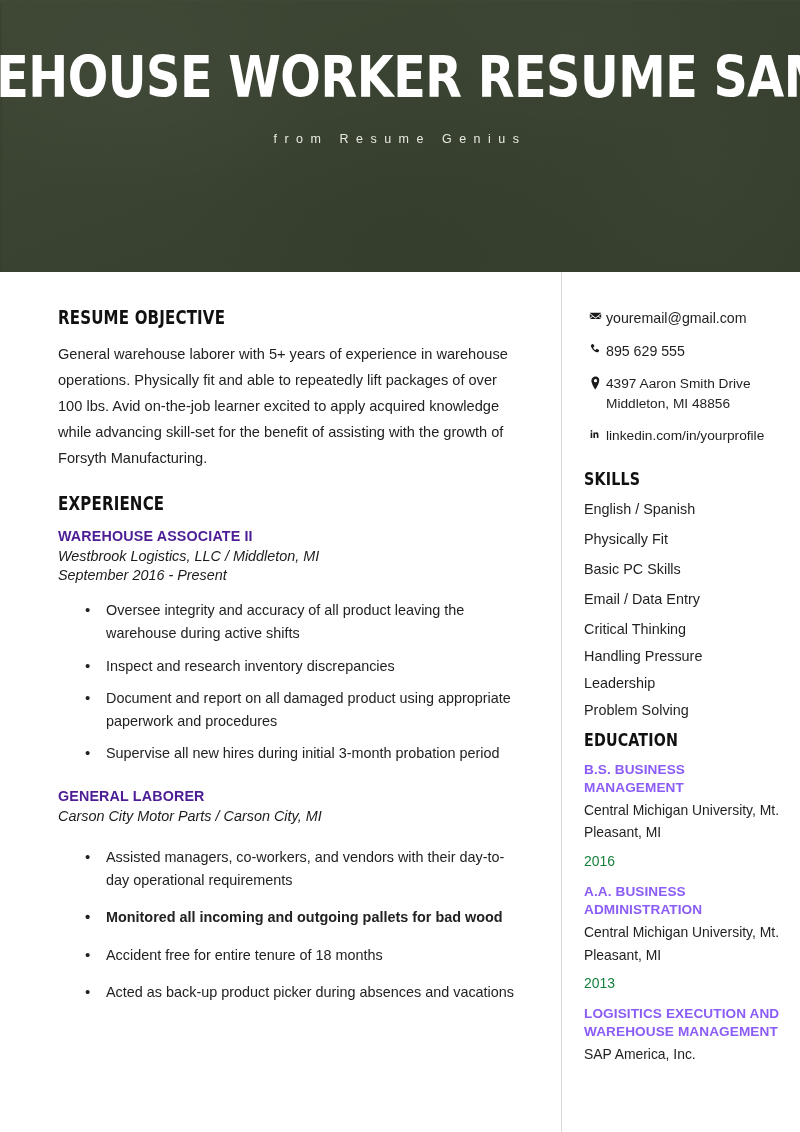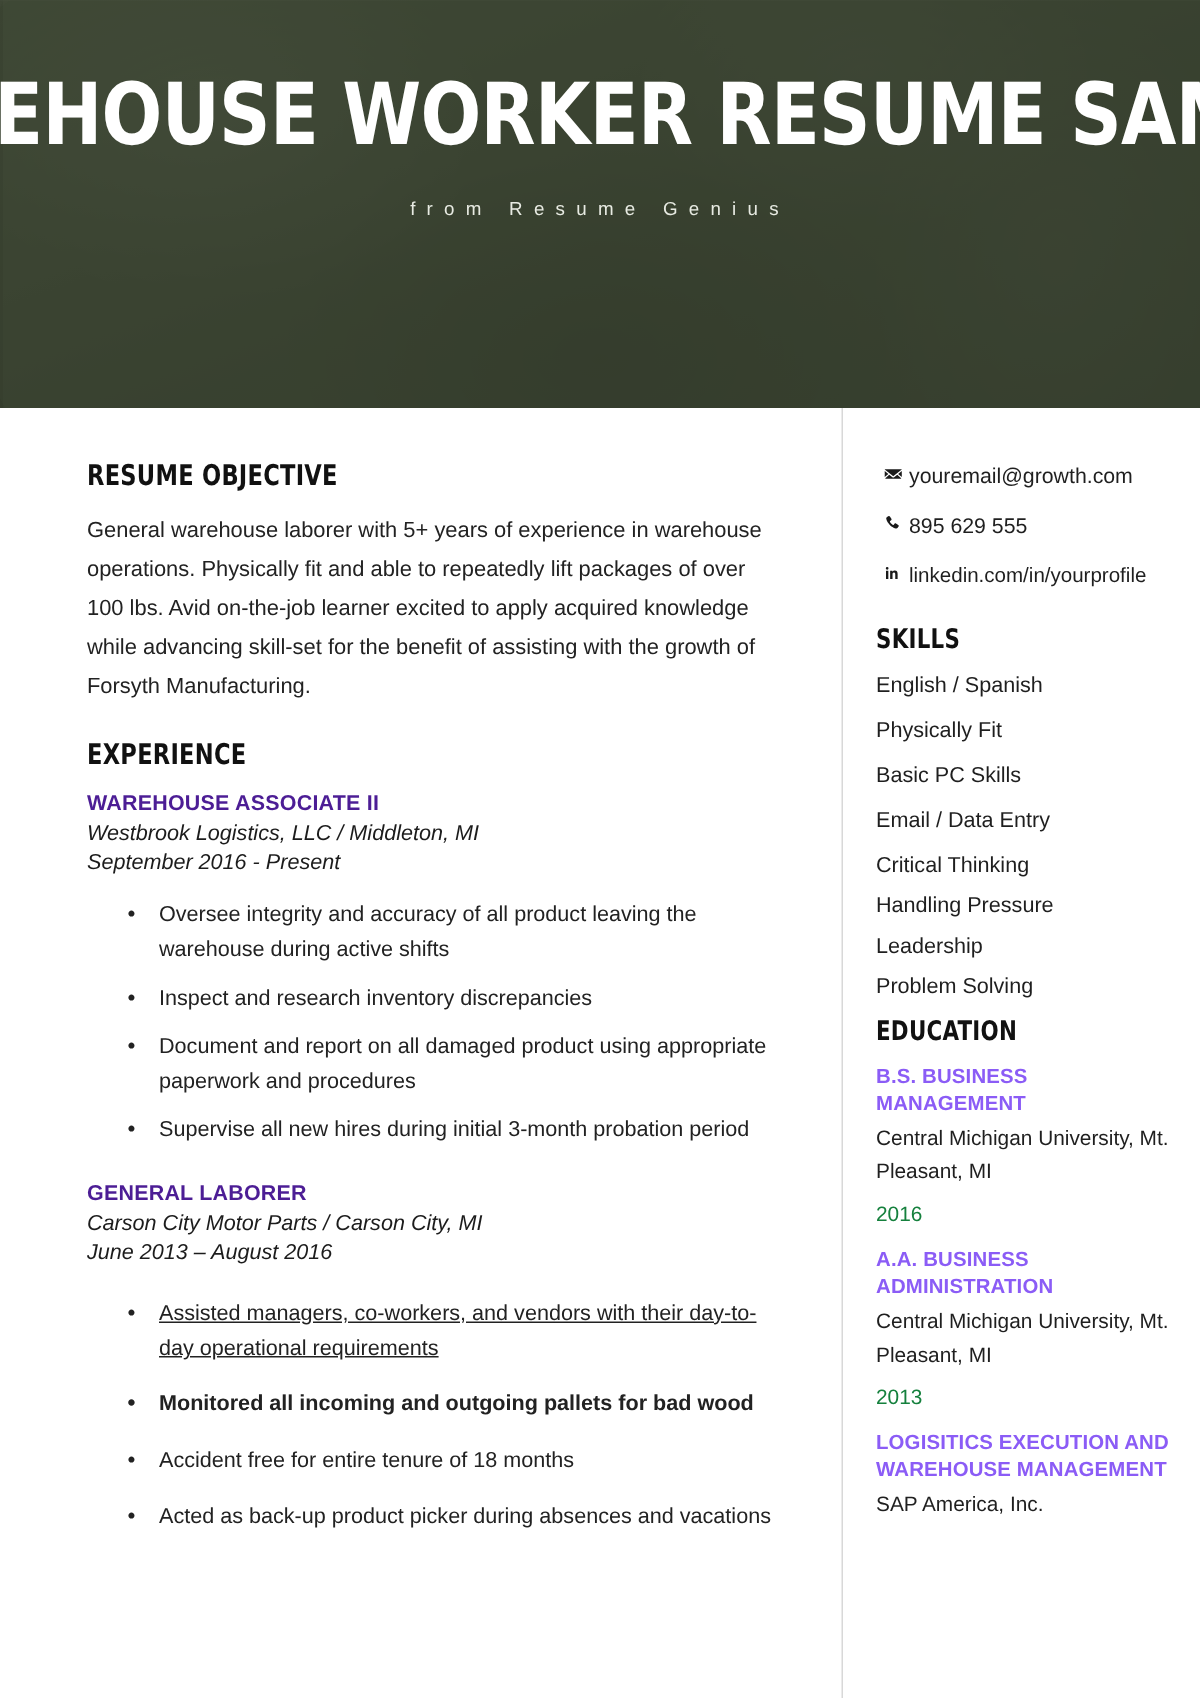--- a/index.html
+++ b/index.html
@@ -272,54 +272,61 @@
         <li>Document and report on all damaged product using appropriate paperwork and procedures</li>
         <li>Supervise all new hires during initial 3-month probation period</li>
       </ul>
     </div>
 
     <div class="exp-block" style="margin-top:22px;">
       <div class="exp-title">GENERAL LABORER</div>
       <div class="exp-meta">
         <span>Carson City Motor Parts</span><span class="sep">/</span><span>Carson City, MI</span>
       </div>
-      <div class="exp-dates">June 2013 – August 2016</div>
       <ul class="bullets" style="margin-top:22px;">
-        <li style="margin-bottom:14px;text-decoration:underline;">Assisted managers, co-workers, and vendors with their day-to-day operational requirements</li>
+        <li style="margin-bottom:14px;">Assisted managers, co-workers, and vendors with their day-to-day operational requirements</li>
         <li style="margin-bottom:14px;font-weight:bold;">Monitored all incoming and outgoing pallets for bad wood</li>
         <li style="margin-bottom:14px;">Accident free for entire tenure of 18 months</li>
         <li>Acted as back-up product picker during absences and vacations</li>
       </ul>
     </div>
 
   </div>
 
   <div class="col-right">
 
     <div class="contact-list">
 
       <div class="contact-row">
         <span class="contact-icon">
           <svg width="13" height="13" viewBox="0 0 16 16" fill="currentColor">
               <path d="M1 3.2h14v9.6H1z" fill="none"></path>
               <path d="M1.2 3.4h13.6c.2 0 .3.2.2.3L8.2 9.1a.3.3 0 0 1-.4 0L1 3.7c-.1-.1 0-.3.2-.3zM1 4.9l3 2.4L1 9.9V4.9zm14 0v5L12 7.3 15 4.9zM4.7 8l2.6 2.1c.4.3 1 .3 1.4 0L11.3 8l3.2 2.9c.1.1 0 .3-.2.3H1.7c-.2 0-.3-.2-.2-.3L4.7 8z"></path>
             </svg>
         </span>
-        <span class="contact-text">youremail@growth.com</span>
+        <span class="contact-text">youremail@gmail.com</span>
       </div>
 
       <div class="contact-row">
         <span class="contact-icon">
           <svg width="12" height="12" viewBox="0 0 16 16" fill="currentColor">
               <path d="M4.3 1.5c.5-.3 1.1-.2 1.4.3l1.3 2c.3.4.2 1-.2 1.3l-.9.7c-.2.2-.3.5-.2.7.5 1.1 1.6 2.2 2.7 2.8.2.1.5 0 .7-.2l.7-.9c.3-.4.9-.5 1.3-.2l2 1.3c.5.3.6.9.3 1.4l-.8 1.1c-.4.6-1.1.8-1.8.6-2-.5-3.8-1.7-5.2-3.1C4.2 7.9 3 6.1 2.5 4.1c-.2-.7 0-1.4.6-1.8l1.2-.8z"></path>
             </svg>
         </span>
         <span class="contact-text">895 629 555</span>
       </div>
 
+      <div class="contact-row">
+        <span class="contact-icon">
+          <svg width="11" height="14" viewBox="0 0 12 16" fill="currentColor">
+              <path d="M6 .6C3.4.6 1.3 2.7 1.3 5.3c0 3.4 4 9.5 4.2 9.8.1.2.4.2.5 0 .2-.3 4.2-6.4 4.2-9.8C10.7 2.7 8.6.6 6 .6zm0 6.6a1.9 1.9 0 1 1 0-3.8 1.9 1.9 0 0 1 0 3.8z"></path>
+            </svg>
+        </span>
+        <span class="contact-text small">4397 Aaron Smith Drive Middleton, MI 48856</span>
+      </div>
 
       <div class="contact-row">
         <span class="contact-icon">
           <svg width="12" height="12" viewBox="0 0 16 16" fill="currentColor">
               <path d="M2.2 5.9h2.1v7.4H2.2V5.9zm1.05-3.3a1.22 1.22 0 1 1 0 2.44 1.22 1.22 0 0 1 0-2.44zM5.9 5.9h2v1h.03c.28-.53 1-1.1 2.04-1.1 2.18 0 2.58 1.44 2.58 3.3v4.2h-2.1V9.5c0-.8-.02-1.84-1.12-1.84-1.12 0-1.3.88-1.3 1.78v3.86H5.9V5.9z"></path>
             </svg>
         </span>
         <span class="contact-text small">linkedin.com/in/yourprofile</span>
       </div>
 

